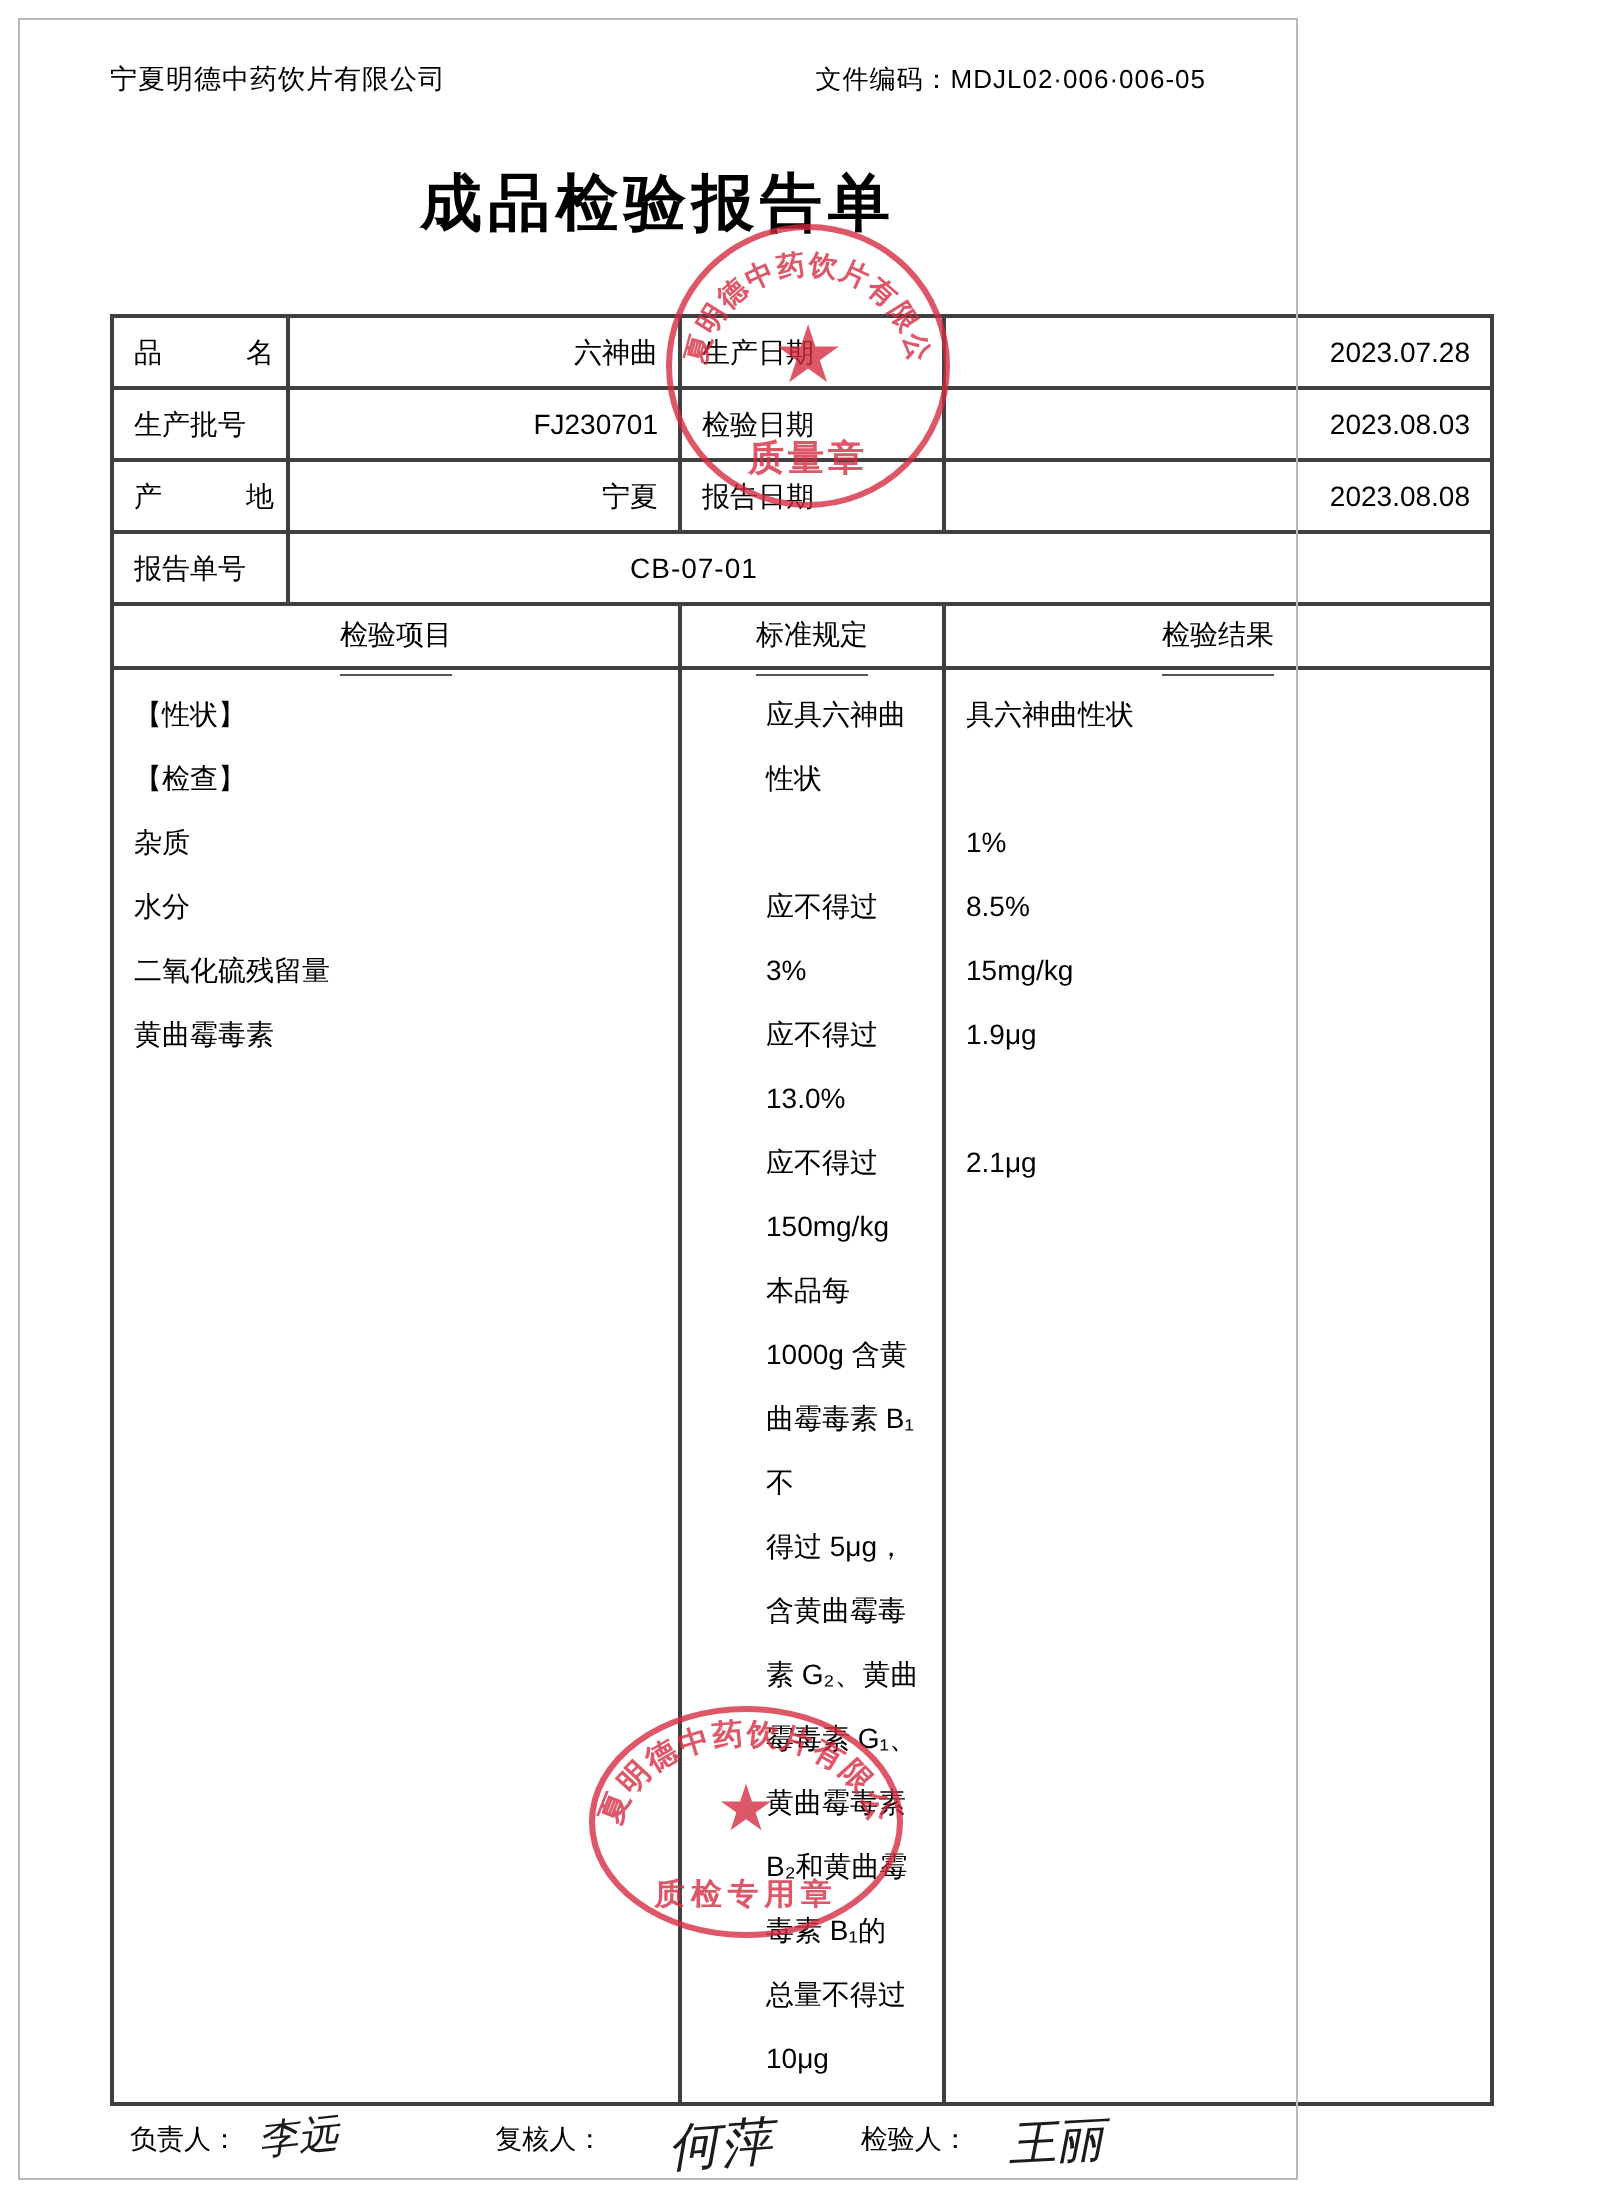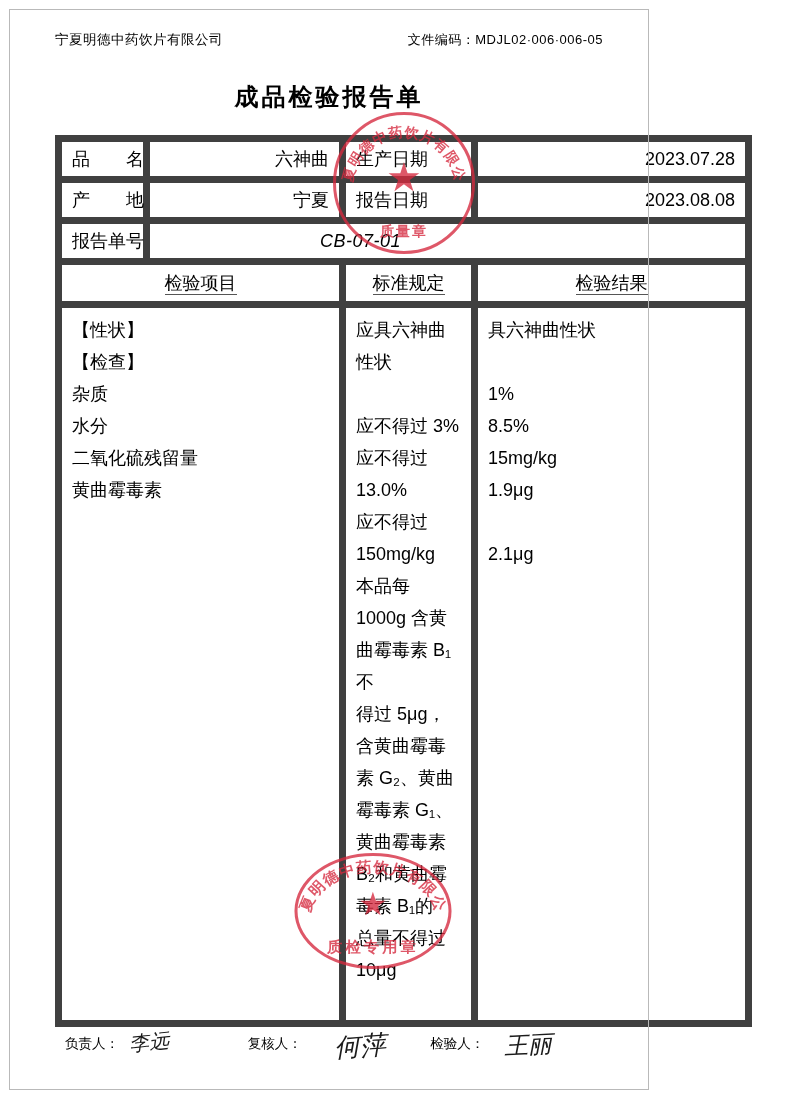--- a/index.html
+++ b/index.html
@@ -41,35 +41,35 @@
   }
   .header-left {
     font-family: "Liberation Sans", sans-serif;
   }
   .header-right {
     font-family: "Liberation Sans", sans-serif;
     font-size: 13px;
   }
   .doc-title {
     text-align: center;
-    font-size: 24px;
+    font-size: 31px;
     font-weight: bold;
     letter-spacing: 3px;
     margin-top: 32px;
-    margin-bottom: 22px;
+    margin-bottom: 34px;
     font-family: Liberation Serif, serif;
   }
   table.main {
     width: 100%;
     border-collapse: collapse;
     table-layout: fixed;
   }
   table.main td {
-    border: 7px solid #404040;
-    font-size: 18px;
+    border: 2px solid #404040;
+    font-size: 14px;
     padding: 6px 10px;
     vertical-align: top;
     font-family: "Liberation Sans", sans-serif;
   }
   .lbl {
     width: 88px;
     white-space: nowrap;
   }
   .lbl-spread {
     display: inline-block;
@@ -82,47 +82,47 @@
     text-align: right;
   }
   td.info {
     height: 22px;
     line-height: 22px;
     padding-top: 5px;
     padding-bottom: 5px;
   }
   td.reportno {
     text-align: left;
-    font-style: italic;
   }
   .reportno-val {
     display: inline-block;
     margin-left: 160px;
     letter-spacing: 0.5px;
   }
   .colhead {
     text-align: center;
     padding-top: 10px;
     padding-bottom: 10px;
   }
   .colhead span {
     border-bottom: 1px solid #555;
-    padding-bottom: 1px;
+    padding-bottom: 12px;
   }
   .body-cell {
     height: 700px;
     vertical-align: top;
     padding-top: 22px;
     line-height: 32px;
   }
   .item-line {
     white-space: nowrap;
   }
   .spec-line {
     line-height: 32px;
+    margin-left: 32px;
   }
   .res-line {
     line-height: 32px;
   }
   .gap32 { height: 32px; }
   .concl {
     font-size: 13.5px;
     padding: 8px 10px 8px 10px;
     font-family: "Liberation Sans", sans-serif;
   }
@@ -195,21 +195,21 @@
     left: 0;
     right: 0;
     bottom: 9px;
     text-align: center;
     font-size: 15px;
     letter-spacing: 3px;
     font-family: "Liberation Sans", sans-serif;
     font-weight: bold;
     color: #d6293e;
   }
-  .stamp-top .stamp-text-bottom { bottom: 10px; font-size: 14px; letter-spacing: 2px;}
+  .stamp-top .stamp-text-bottom { bottom: 10px; font-size: 18px; letter-spacing: 2px;}
   .arc {
     position: absolute;
     left: 0; top: 0;
     width: 100%; height: 100%;
   }
   .arc text {
     font-family: "Liberation Sans", sans-serif;
     font-size: 15px;
     font-weight: bold;
     fill: #d6293e;
@@ -238,20 +238,26 @@
       <col style="width:196px">
       <col style="width:132px">
       <col style="width:274px">
     </colgroup>
     <tbody>
       <tr>
         <td class="info lbl"><span class="lbl-spread">品　　名</span></td>
         <td class="info cell-val">六神曲</td>
         <td class="info lbl">生产日期</td>
         <td class="info cell-val">2023.07.28</td>
+      </tr>
+      <tr>
+        <td class="info lbl">生产批号</td>
+        <td class="info cell-val">FJ230701</td>
+        <td class="info lbl">检验日期</td>
+        <td class="info cell-val">2023.08.03</td>
       </tr>
       <tr>
         <td class="info lbl"><span class="lbl-spread">产　　地</span></td>
         <td class="info cell-val">宁夏</td>
         <td class="info lbl">报告日期</td>
         <td class="info cell-val">2023.08.08</td>
       </tr>
       <tr>
         <td class="info lbl">报告单号</td>
         <td class="info reportno" colspan="3"><span class="reportno-val">CB-07-01</span></td>

